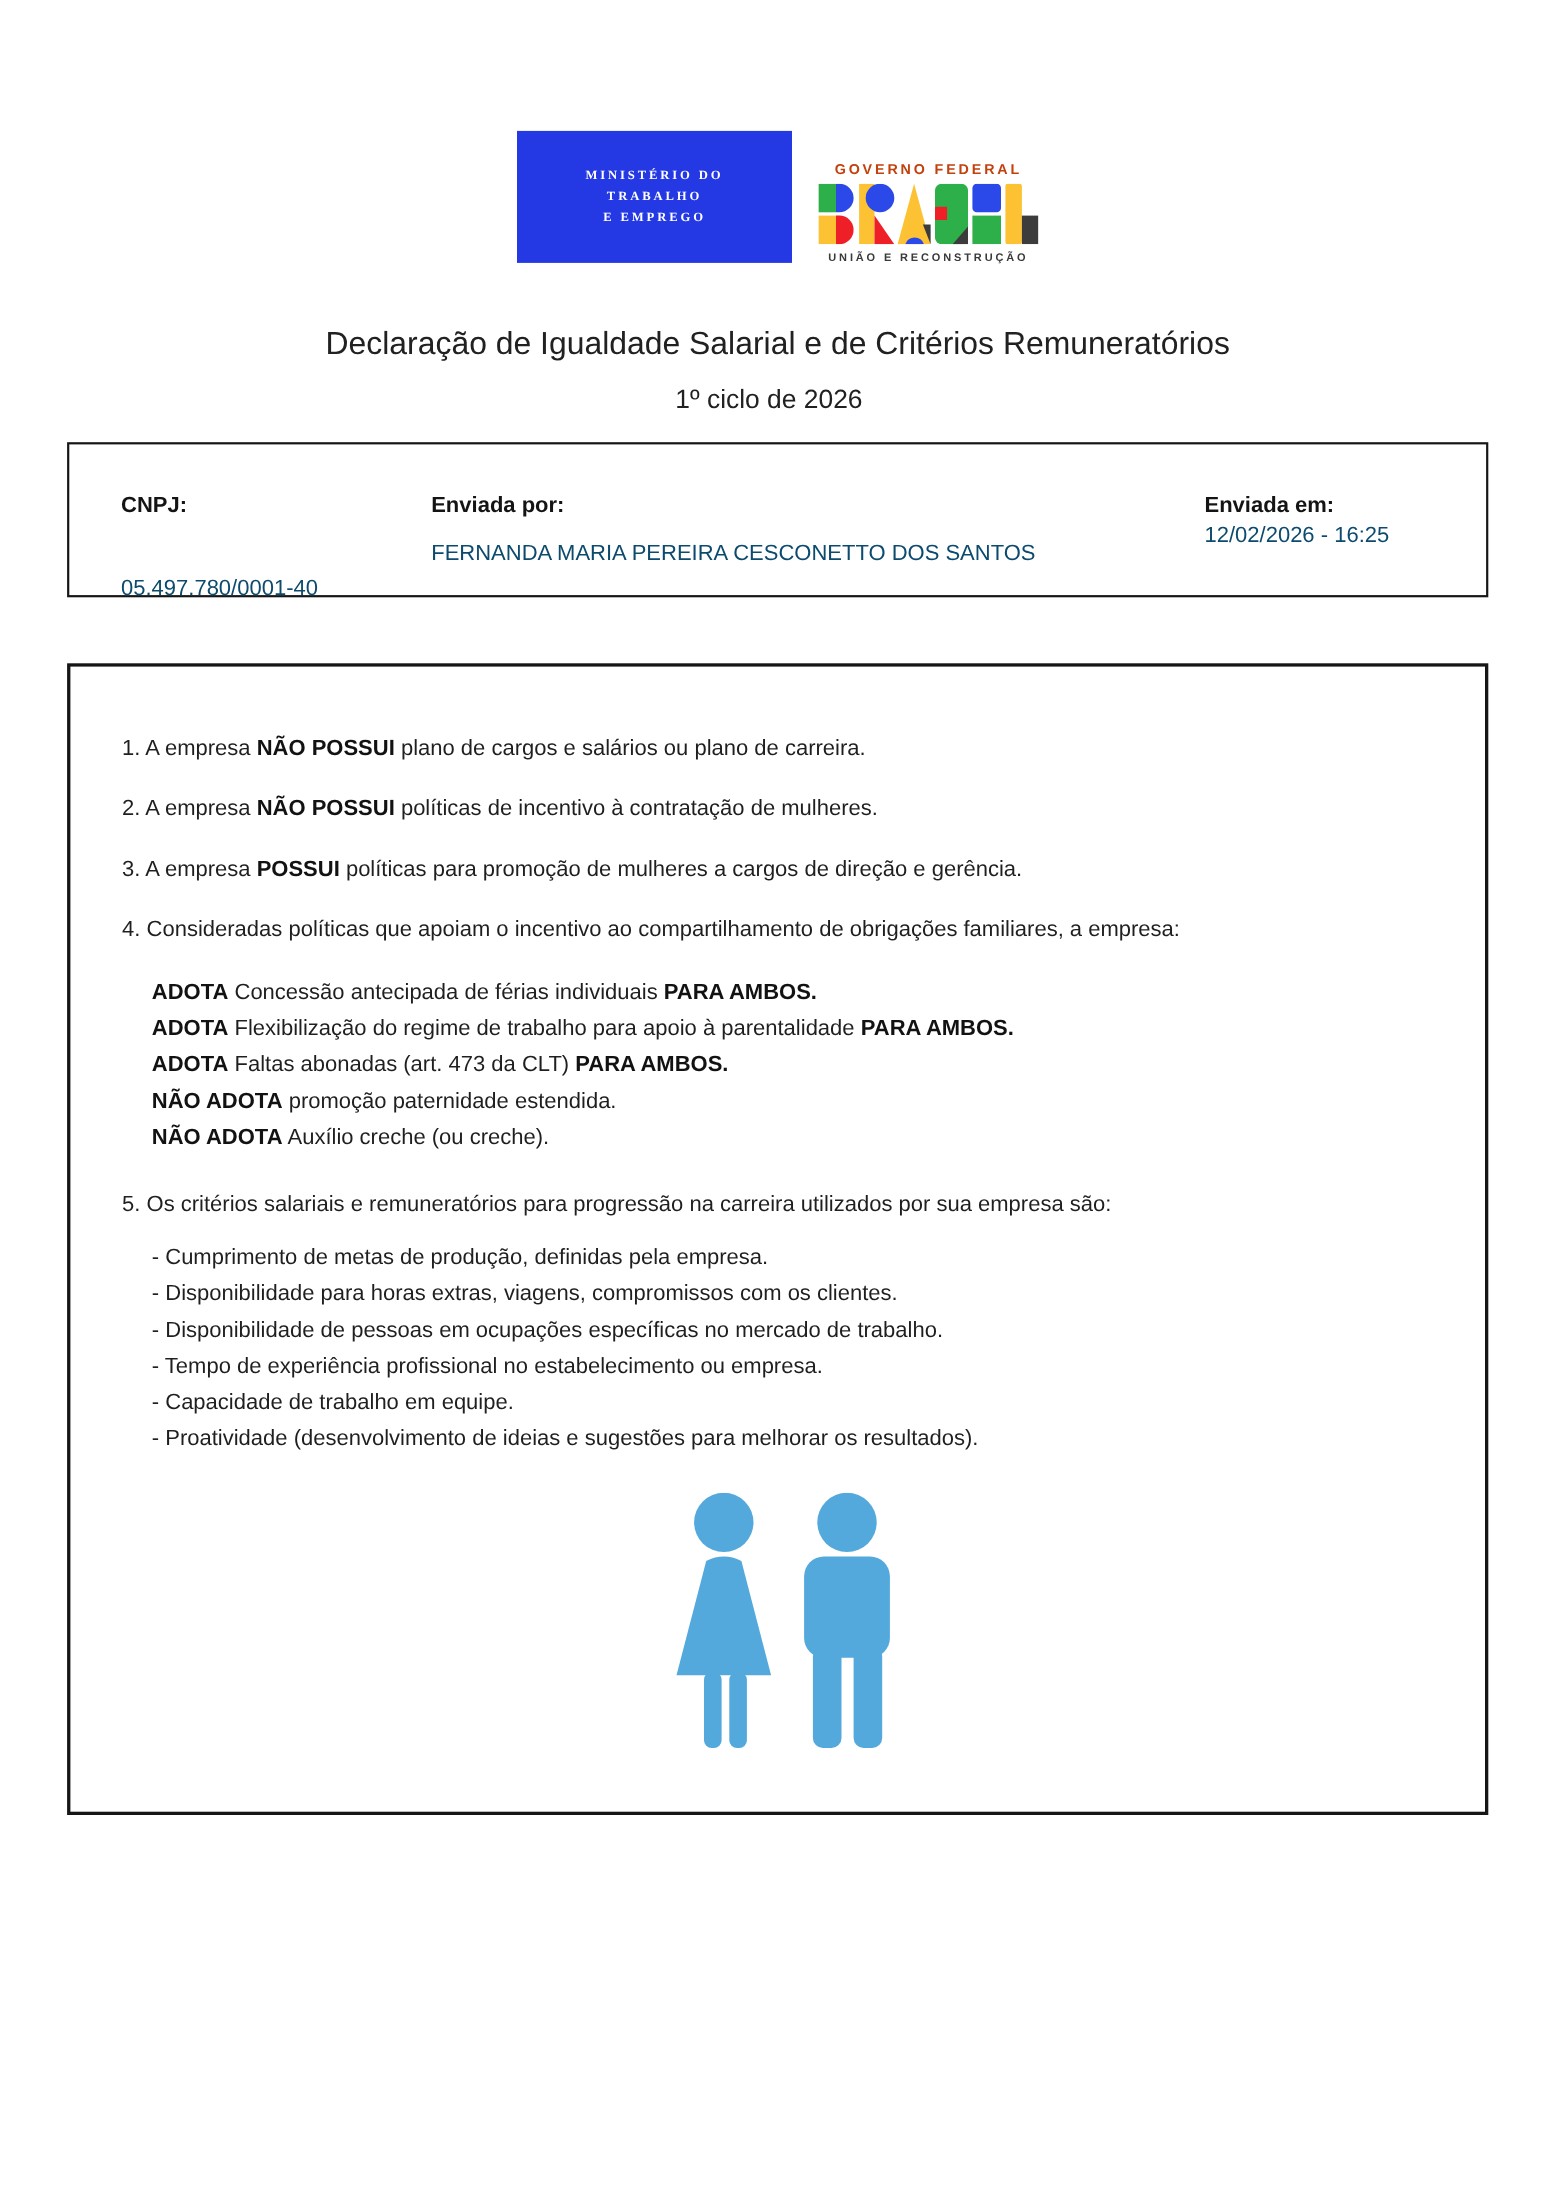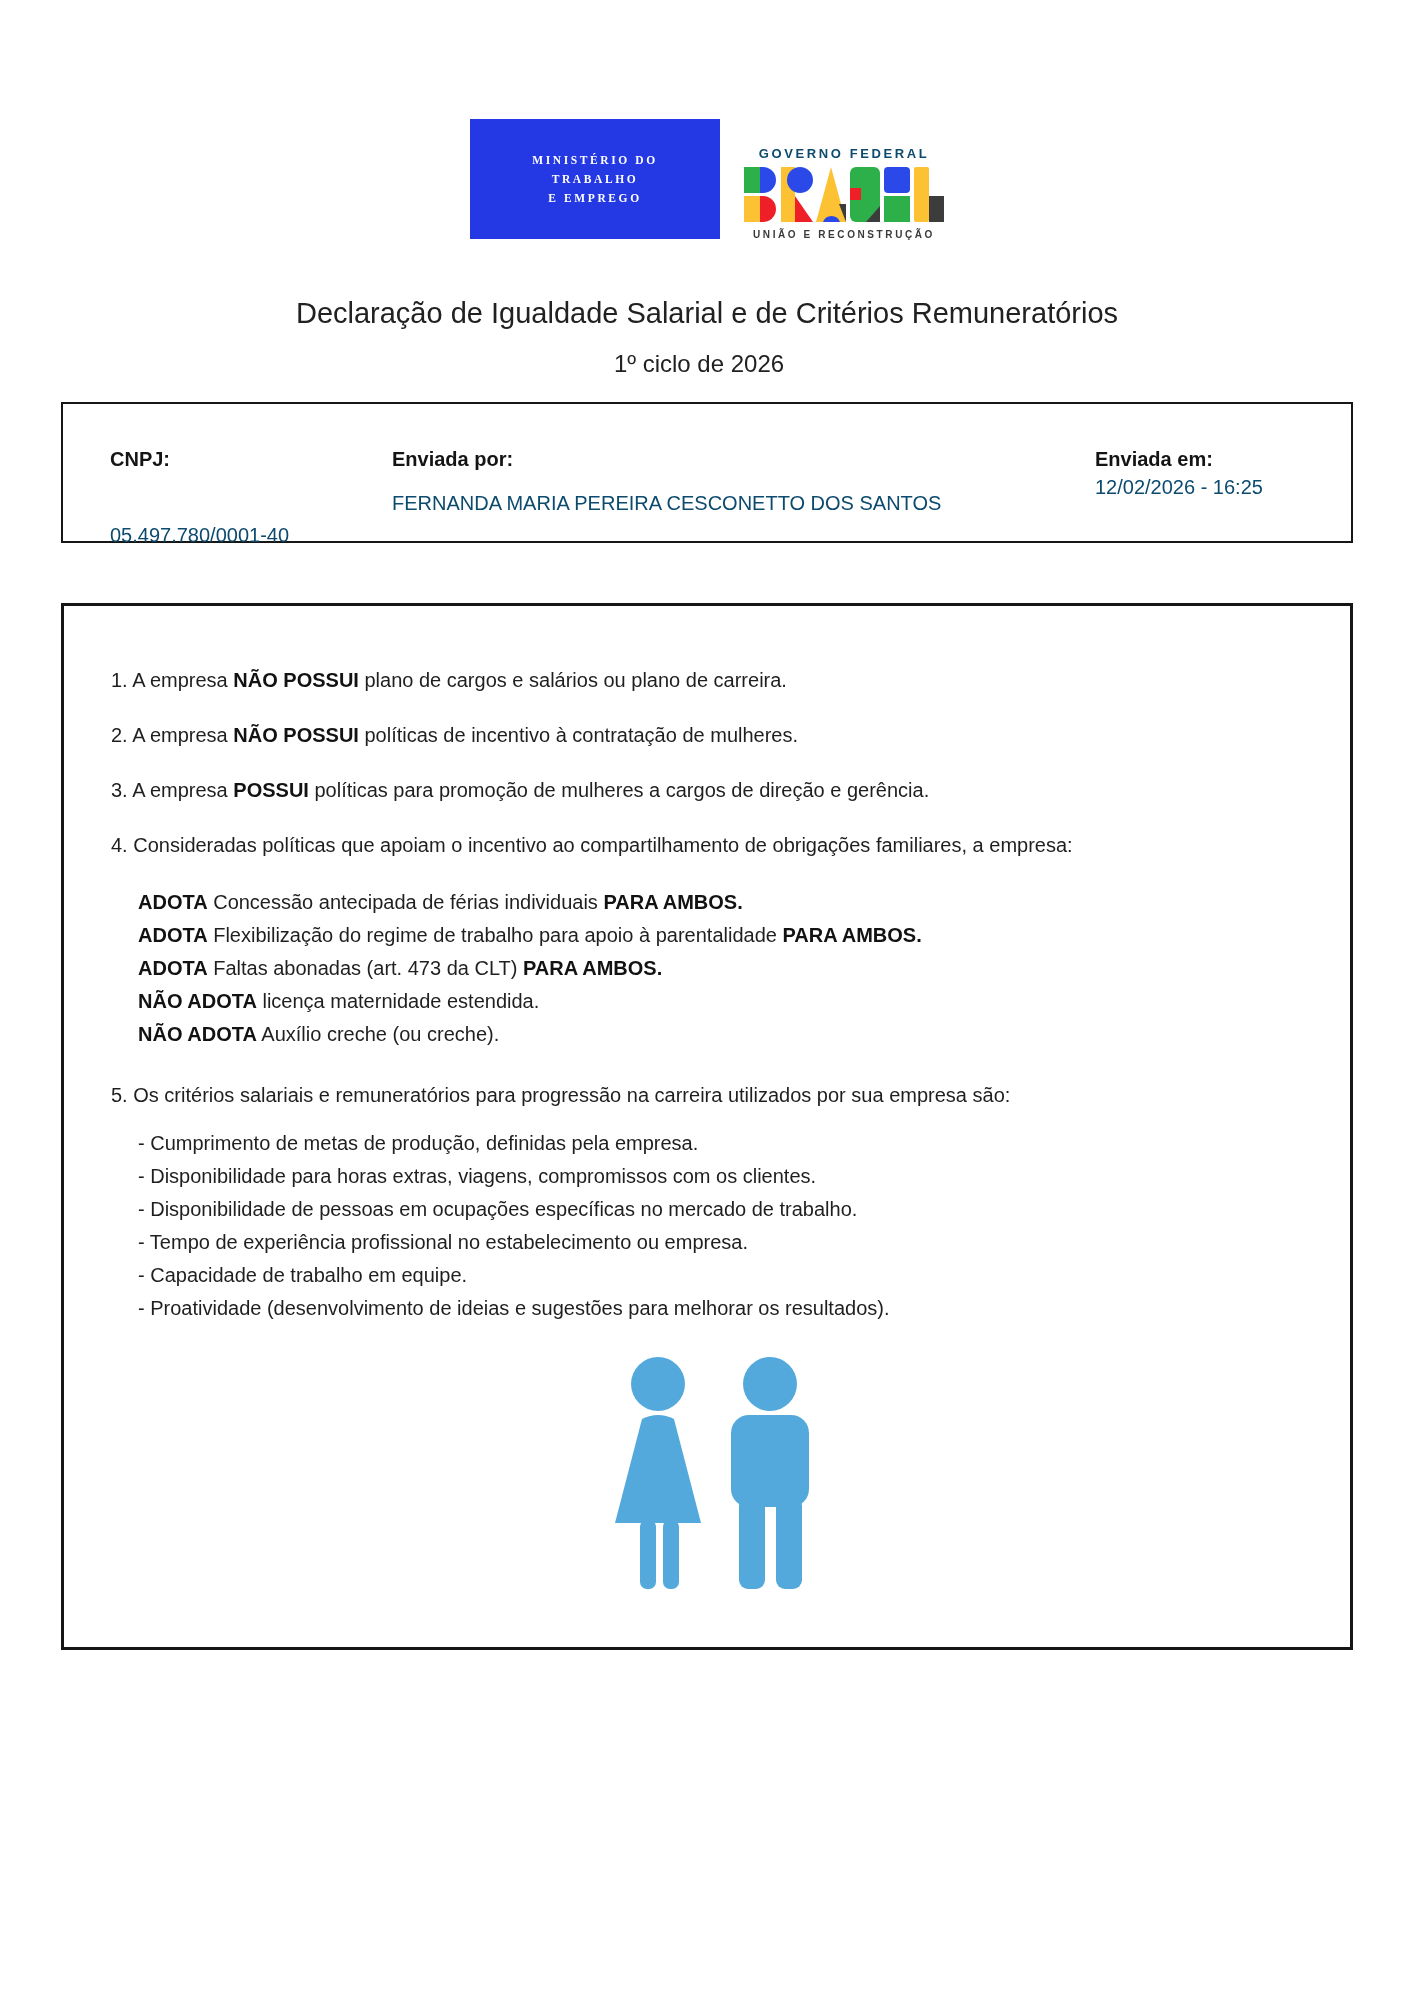--- a/index.html
+++ b/index.html
@@ -27,21 +27,21 @@
     font-size: 11.5px;
     letter-spacing: 2.6px;
     line-height: 19px;
     text-align: center;
   }
   .gov-logo {
     width: 200px;
     display: flex; flex-direction: column; align-items: center;
   }
   .gov-logo-top {
-    font-size: 13px; font-weight: bold; letter-spacing: 2.6px; color: #0c4a6e;
+    font-size: 13px; font-weight: bold; letter-spacing: 2.6px; color: #c2410c;
     white-space: nowrap;
     margin-top: 28px;
   }
   .gov-logo svg { display: block; margin-top: 6px; }
   .gov-logo-bottom {
     margin-top: 7px;
     font-size: 10px; font-weight: bold; letter-spacing: 2.6px; color: #3a3a3a;
     white-space: nowrap;
   }
 
@@ -161,21 +161,21 @@
     <p class="item"><span>2.</span><span> A empresa </span><b>NÃO POSSUI</b><span> políticas de incentivo à contratação de mulheres.</span></p>
 
     <p class="item"><span>3.</span><span> A empresa </span><b>POSSUI</b><span> políticas para promoção de mulheres a cargos de direção e gerência.</span></p>
 
     <p class="item"><span>4.</span><span> Consideradas políticas que apoiam o incentivo ao compartilhamento de obrigações familiares, a empresa:</span></p>
 
     <div class="sub-block">
       <p class="sub-item"><b>ADOTA</b><span> Concessão antecipada de férias individuais </span><b>PARA AMBOS.</b></p>
       <p class="sub-item"><b>ADOTA</b><span> Flexibilização do regime de trabalho para apoio à parentalidade </span><b>PARA AMBOS.</b></p>
       <p class="sub-item"><b>ADOTA</b><span> Faltas abonadas (art. 473 da CLT) </span><b>PARA AMBOS.</b></p>
-      <p class="sub-item"><b>NÃO ADOTA</b><span> licença maternidade estendida.</span></p>
+      <p class="sub-item"><b>NÃO ADOTA</b><span> promoção paternidade estendida.</span></p>
       <p class="sub-item"><b>NÃO ADOTA</b><span> Auxílio creche (ou creche).</span></p>
     </div>
 
     <p class="item item-5"><span>5.</span><span> Os critérios salariais e remuneratórios para progressão na carreira utilizados por sua empresa são:</span></p>
 
     <div class="criteria-block">
       <p class="sub-item">- Cumprimento de metas de produção, definidas pela empresa.</p>
       <p class="sub-item">- Disponibilidade para horas extras, viagens, compromissos com os clientes.</p>
       <p class="sub-item">- Disponibilidade de pessoas em ocupações específicas no mercado de trabalho.</p>
       <p class="sub-item">- Tempo de experiência profissional no estabelecimento ou empresa.</p>

